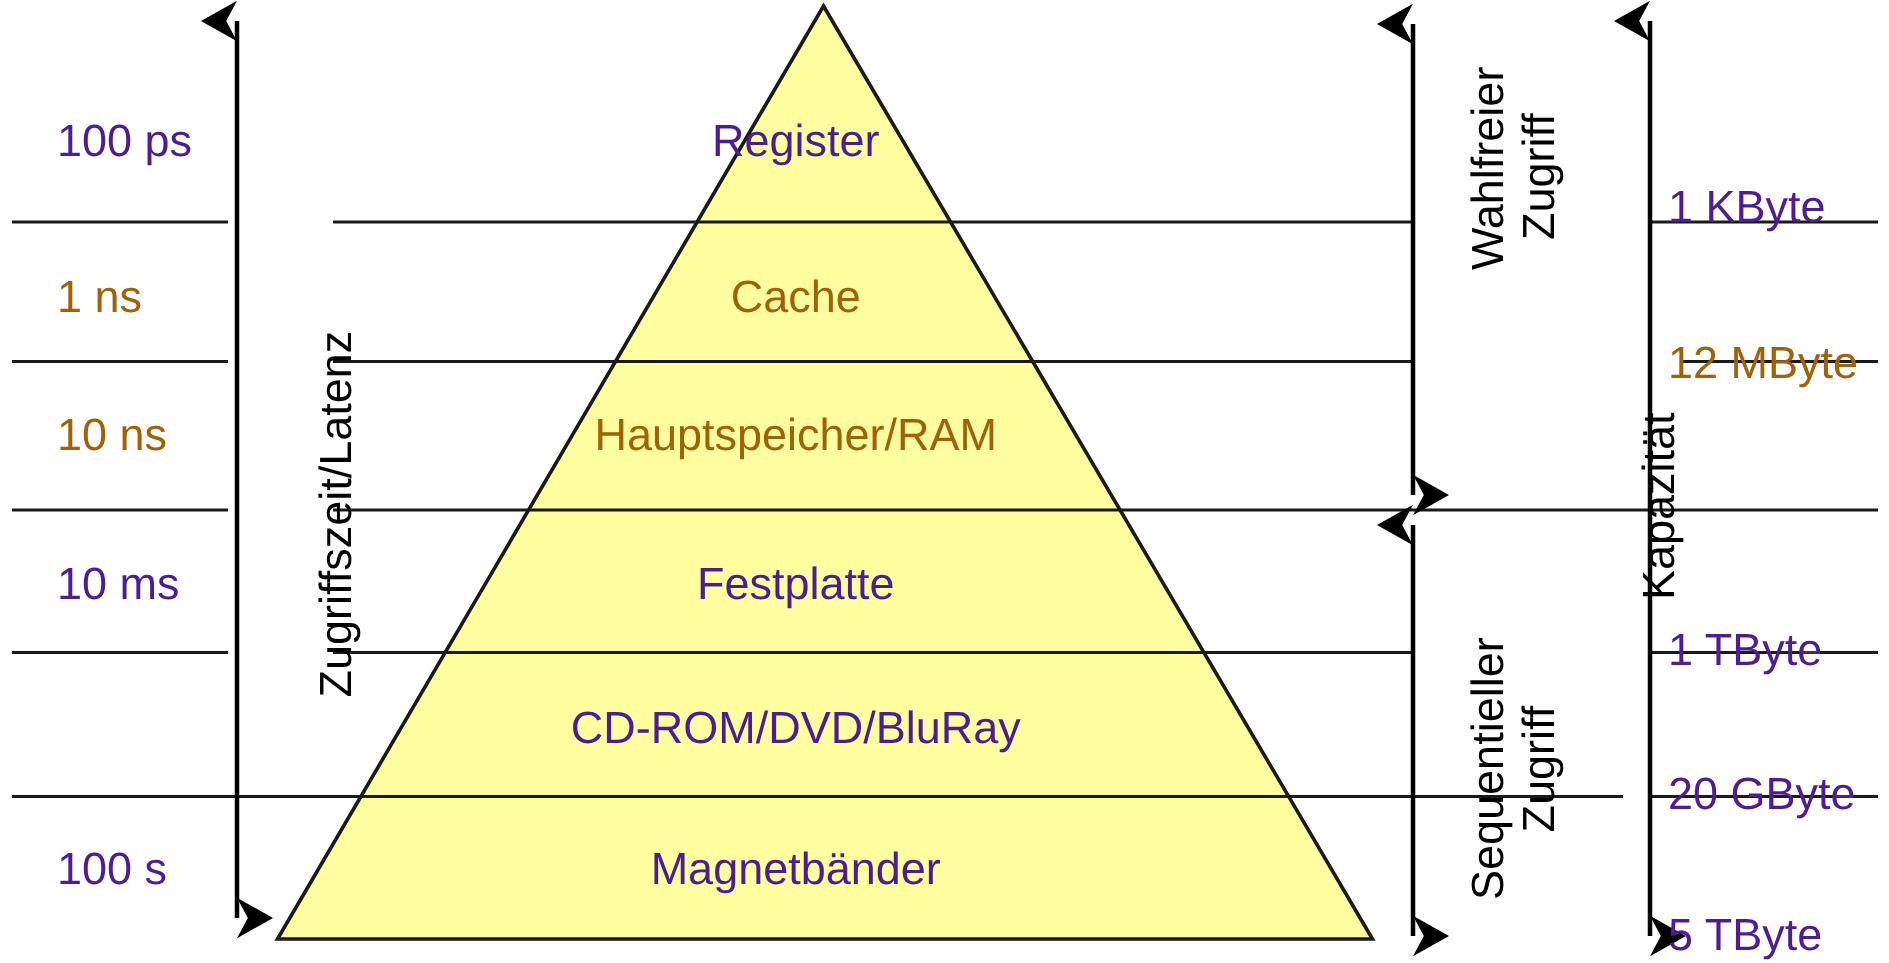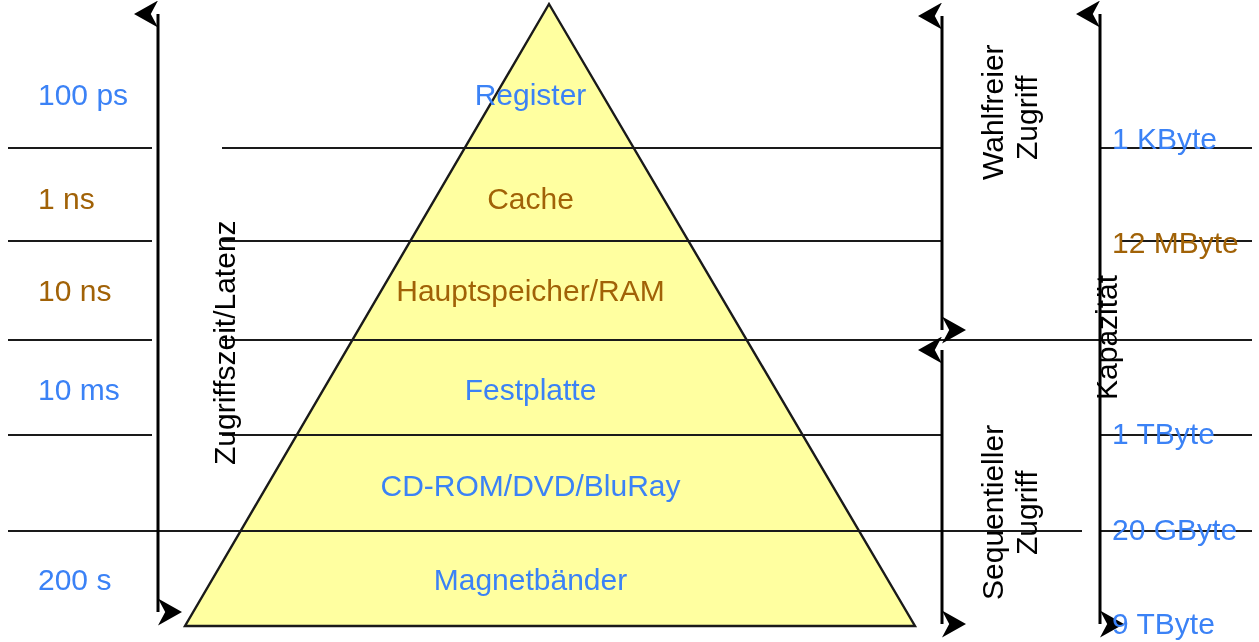--- a/index.html
+++ b/index.html
@@ -22,21 +22,21 @@
     position: absolute;
     left: 0;
     top: 0;
     width: 1259px;
     height: 642px;
     pointer-events: none;
   }
   .txt {
     position: absolute;
     white-space: nowrap;
-    color: #3b82f6;
+    color: #4c1d95;
     font-size: 30px;
     line-height: 1;
   }
   .blue { color: #a16207; }
 
   
   .lat {
     left: 38px;
     width: 120px;
     text-align: left;
@@ -120,21 +120,21 @@
     <line x1="942" y1="16" x2="942" y2="330" stroke="#000000" stroke-width="3" marker-start="url(#ah-rev)" marker-end="url(#ah)"></line>
     <line x1="942" y1="350" x2="942" y2="624" stroke="#000000" stroke-width="3" marker-start="url(#ah-rev)" marker-end="url(#ah)"></line>
 
     <line x1="1100" y1="14" x2="1100" y2="624" stroke="#000000" stroke-width="3" marker-start="url(#ah-rev)" marker-end="url(#ah)"></line>
   </svg>
 
   <div class="txt lat" style="top:80px">100 ps</div>
   <div class="txt lat blue" style="top:184px">1 ns</div>
   <div class="txt lat blue" style="top:276px">10 ns</div>
   <div class="txt lat" style="top:375px">10 ms</div>
-  <div class="txt lat" style="top:565px">200 s</div>
+  <div class="txt lat" style="top:565px">100 s</div>
 
   <div class="rot" style="left:210px; top:465px;">Zugriffszeit/Latenz</div>
 
   <div class="txt tier" style="top:80px">Register</div>
   <div class="txt tier blue" style="top:184px">Cache</div>
   <div class="txt tier" style="top:375px">Festplatte</div>
   <div class="txt tier blue" style="top:276px">Hauptspeicher/RAM</div>
   <div class="txt tier" style="top:471px">CD-ROM/DVD/BluRay</div>
   <div class="txt tier" style="top:565px">Magnetbänder</div>
 
@@ -143,15 +143,15 @@
 
   <div class="rot" style="left:978px; top:600px;">Sequentieller</div>
   <div class="rot" style="left:1012px; top:555px;">Zugriff</div>
 
   <div class="rot" style="left:1092px; top:400px;">Kapazität</div>
 
   <div class="txt cap" style="top:80px">1 KByte</div>
   <div class="txt cap blue" style="top:184px">12 MByte</div>
   <div class="txt cap" style="top:375px">1 TByte</div>
   <div class="txt cap" style="top:471px">20 GByte</div>
-  <div class="txt cap" style="top:565px">9 TByte</div>
+  <div class="txt cap" style="top:565px">5 TByte</div>
 
 </div>
 
 </body></html>

